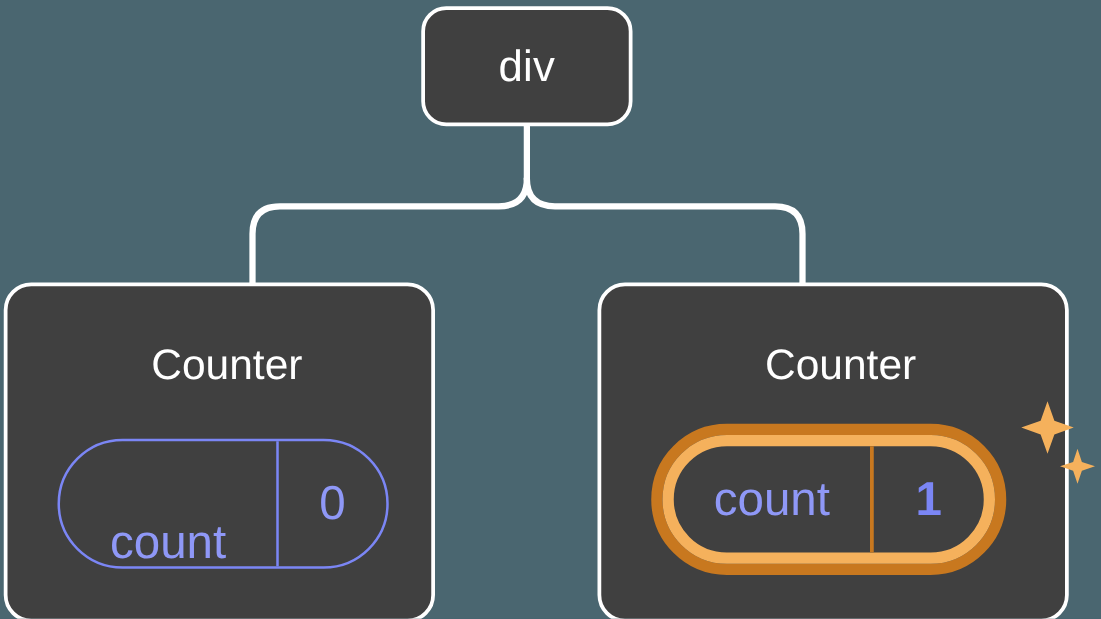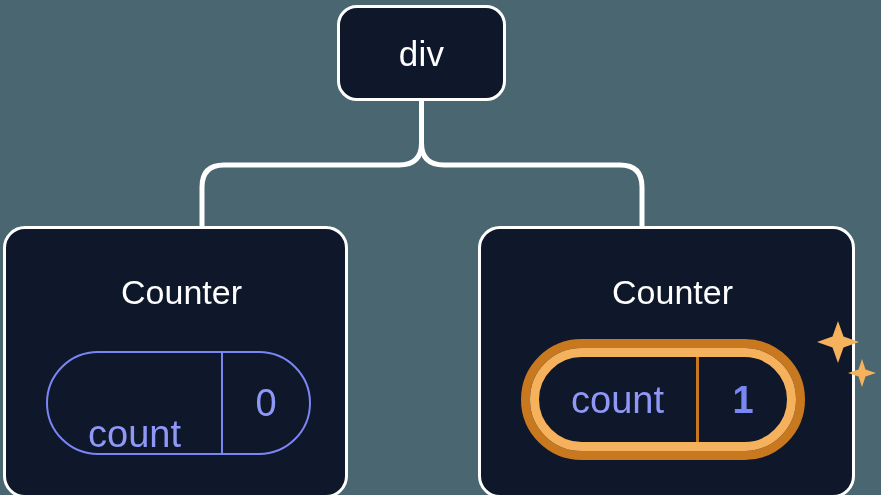--- a/index.html
+++ b/index.html
@@ -27,21 +27,21 @@
     top: 0;
     width: 881px;
     height: 495px;
     pointer-events: none;
   }
 
   
   .node {
     position: absolute;
     box-sizing: border-box;
-    background: #0f172a;
+    background: #404040;
     border: 3px solid #ffffff;
     border-radius: 20px;
   }
   .node-root {
     left: 337px;
     top: 5px;
     width: 169px;
     height: 96px;
     display: flex;
     align-items: center;

